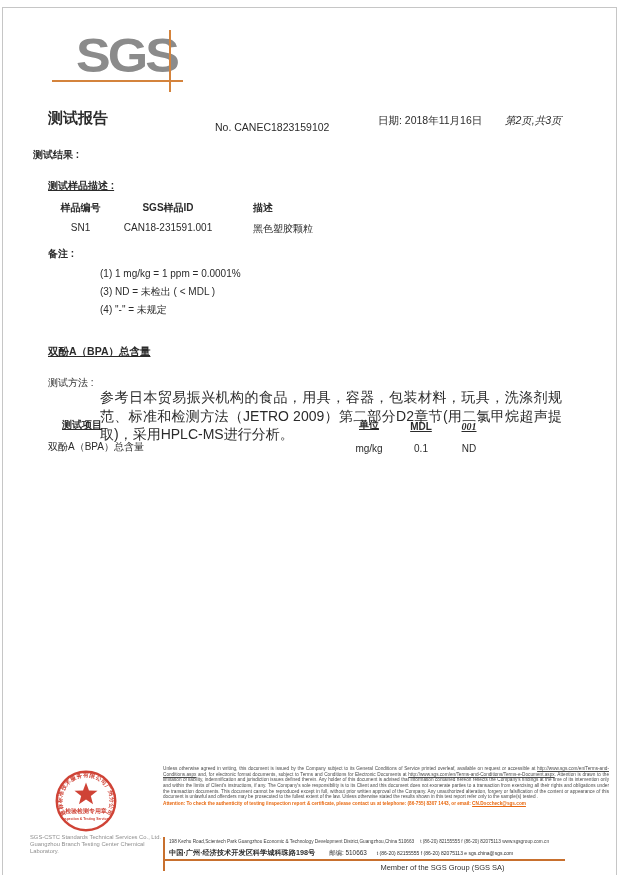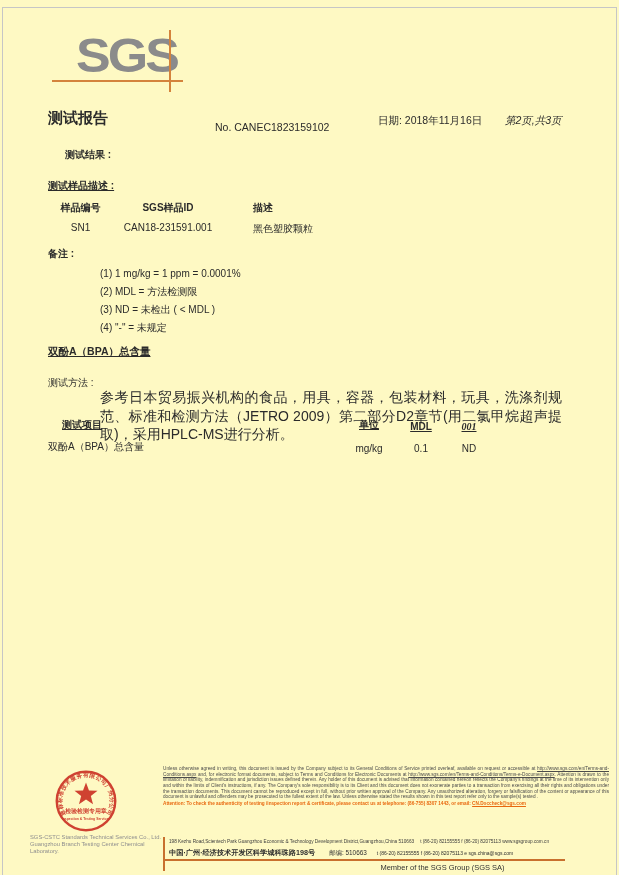--- a/index.html
+++ b/index.html
@@ -1,35 +1,35 @@
 <!DOCTYPE html>
 <html><head>
 <meta charset="utf-8">
 <style>
   html,body{margin:0;padding:0;background:#e9e9e9;}
   #canvas{
-    position:relative;width:619px;height:875px;background:#fef9c3;
+    position:relative;width:619px;height:875px;background:#ffffff;
     font-family:"Liberation Sans",sans-serif;color:#2b2b2b;overflow:hidden;
     margin:0 auto;
   }
   .page-border{position:absolute;left:2px;top:7px;right:2px;bottom:0;
     border:1px solid #c6c6c6;border-bottom:none;pointer-events:none;}
 
   
   .logo-text{position:absolute;left:76px;top:32px;font-size:52px;font-weight:bold;
     color:#8b8b8b;letter-spacing:-3px;line-height:1;transform:scaleY(.92);transform-origin:top left;}
   .logo-hline{position:absolute;left:52px;top:80px;width:131px;height:2px;background:#d4833c;}
   .logo-vline{position:absolute;left:169px;top:30px;width:2px;height:62px;background:#d4833c;}
 
   
   .title{position:absolute;left:48px;top:109px;font-size:15px;font-weight:bold;}
   .report-no{position:absolute;left:215px;top:114px;font-size:10.5px;margin-top:7px;}
   .report-date{position:absolute;left:378px;top:114px;font-size:10.5px;}
   .page-info{position:absolute;left:505px;top:114px;font-size:10.5px;font-style:italic;}
-  .results-label{position:absolute;left:65px;top:148px;font-size:10px;font-weight:bold;}
+  .results-label{position:absolute;left:33px;top:148px;font-size:10px;font-weight:bold;}
 
   
   .sample-heading{position:absolute;left:48px;top:179px;font-size:10px;font-weight:bold;text-decoration:underline;}
   .sample-table{position:absolute;left:48px;top:201px;font-size:10px;}
   .sample-table .trow{display:flex;margin-bottom:7px;}
   .sample-table .c1{width:65px;text-align:center;}
   .sample-table .c2{width:110px;text-align:center;}
   .sample-table .c3{padding-left:30px;}
   .sample-table .hdr{font-weight:bold;}
 
@@ -105,21 +105,20 @@
     <div class="trow">
       <span class="c1">SN1</span>
       <span class="c2">CAN18-231591.001</span>
       <span class="c3">黑色塑胶颗粒</span>
     </div>
   </div>
 
   <div class="remarks-label">备注 :</div>
   <div class="remarks-list">
     <div>(1) 1 mg/kg = 1 ppm = 0.0001%</div>
-    <div>(2) MDL = 方法检测限</div>
     <div>(3) ND = 未检出 ( &lt; MDL )</div>
     <div>(4) "-" = 未规定</div>
   </div>
 
   <div class="bpa-heading">双酚A（BPA）总含量</div>
   <div class="method-label">测试方法 :</div>
   <div class="method-text">参考日本贸易振兴机构的食品，用具，容器，包装材料，玩具，洗涤剂规范、标准和检测方法（JETRO 2009）第二部分D2章节(用二氯甲烷超声提取)，采用HPLC-MS进行分析。</div>
 
   <div class="result-table">
     <div class="trow">

